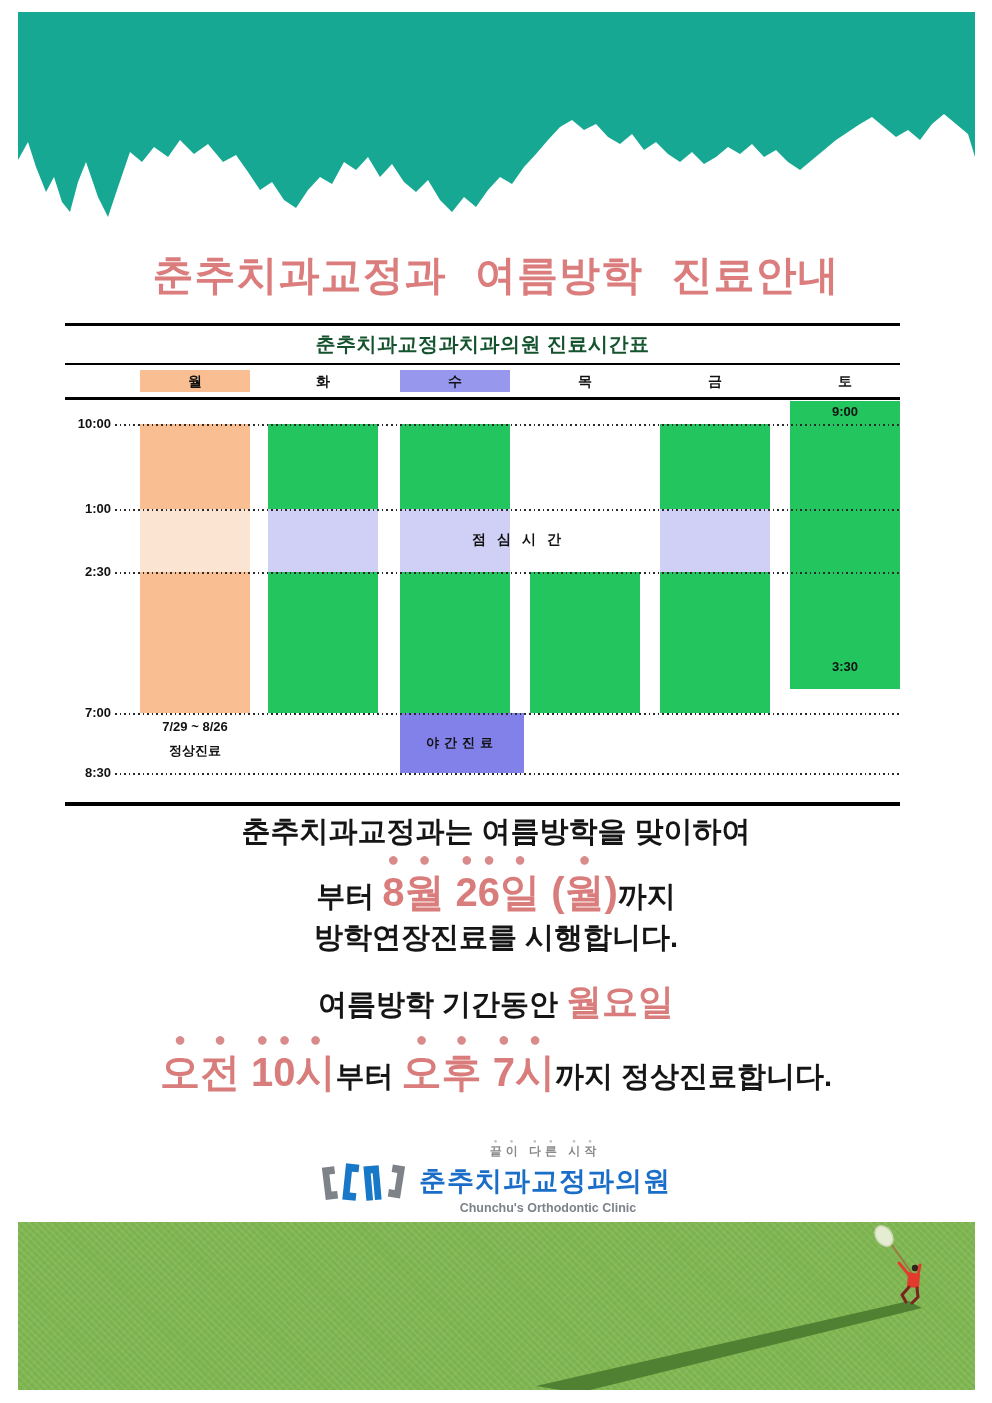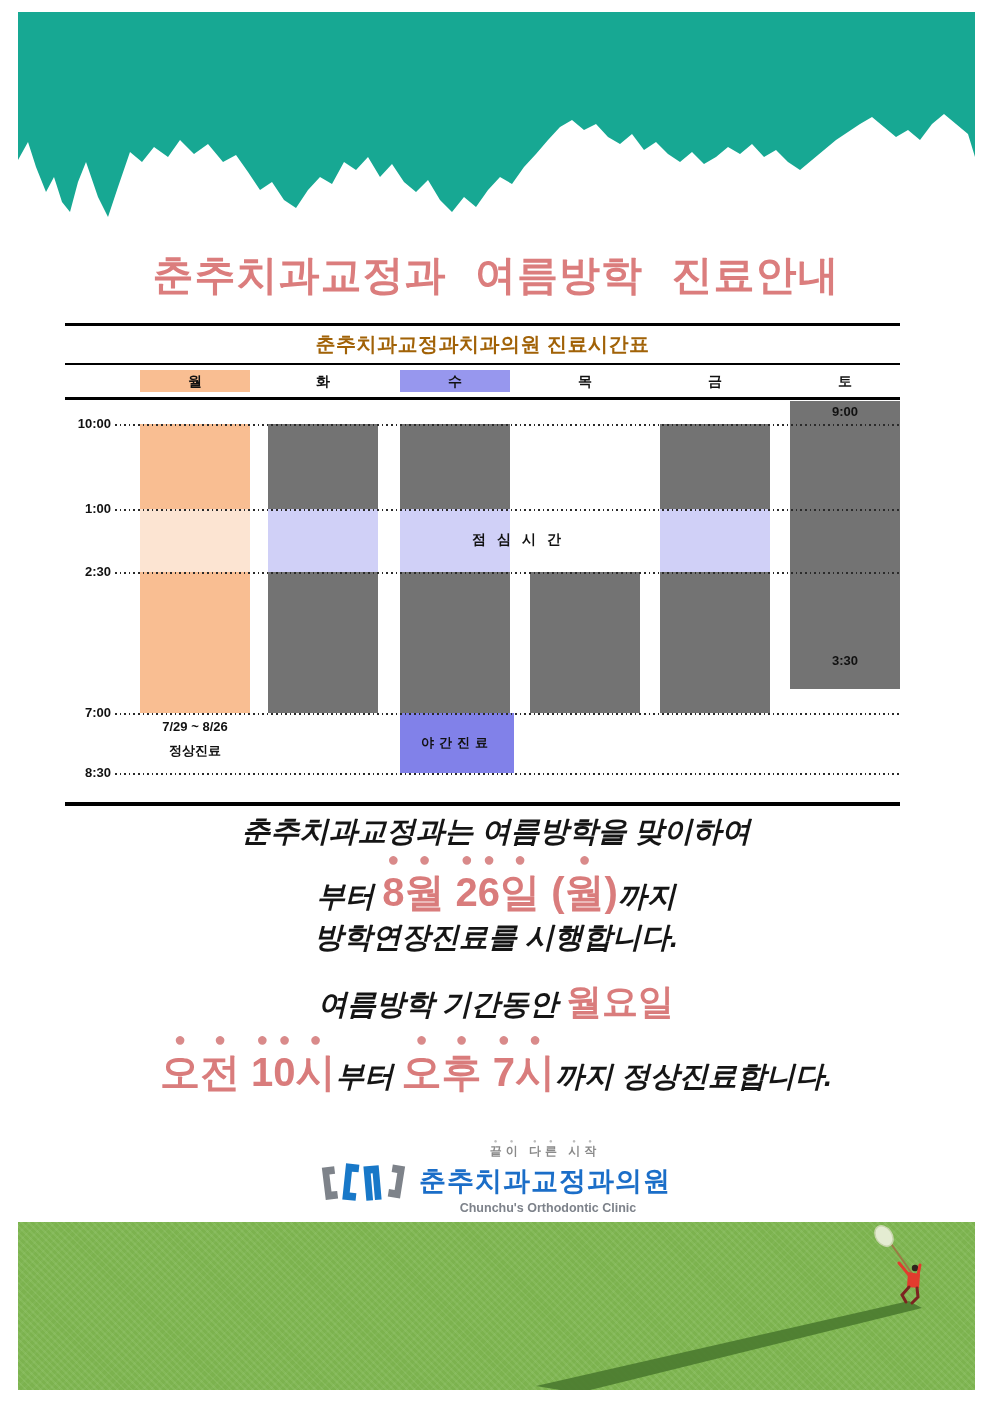--- a/index.html
+++ b/index.html
@@ -16,21 +16,21 @@
   .main-title {
     position:absolute; left:0; right:0; top:248px; margin:0;
     text-align:center; font-size:41px; font-weight:800; letter-spacing:1px;
     word-spacing:16px; color:#db7d7d;
   }
 
   
   .chart { position:absolute; left:65px; top:323px; width:835px; border-top:3px solid #000; }
   .chart-title {
     height:37px; line-height:37px; text-align:center;
-    font-size:20px; font-weight:800; color:#a16207; border-bottom:2px solid #000;
+    font-size:20px; font-weight:800; color:#14532d; border-bottom:2px solid #000;
     letter-spacing:0.5px;
   }
   .day-header { position:relative; height:32px; border-bottom:3px solid #000; }
   .day {
     position:absolute; top:5px; height:22px; line-height:22px; width:110px;
     text-align:center; font-size:14px; font-weight:700; color:#111;
   }
   .day.c0 { left:75px;  background:#f9be92; }
   .day.c1 { left:203px; }
   .day.c2 { left:335px; background:#9797ee; }
@@ -46,63 +46,63 @@
   }
   .gl0 { top:24px; } .gl1 { top:109px; } .gl2 { top:172px; } .gl3 { top:313px; } .gl4 { top:373px; }
 
   .time-label {
     position:absolute; left:0; width:46px; text-align:right;
     font-size:13px; font-weight:700; color:#111; z-index:6;
   }
   .tl0 { top:16px; } .tl1 { top:101px; } .tl2 { top:164px;text-align:right; } .tl3 { top:305px; } .tl4 { top:365px; }
 
   .bar { position:absolute; width:110px; z-index:1; }
-  .bar.purple { background:#737373; }
+  .bar.purple { background:#22c55e; }
   .bar.orange { background:#f9be92; }
   .bar.mon { left:75px;  top:24px;  height:289px; }
   .bar.tue { left:203px; top:24px;  height:289px; }
   .bar.wed { left:335px; top:24px;  height:349px; }
   .bar.thu { left:465px; top:172px; height:141px; }
   .bar.fri { left:595px; top:24px;  height:289px; }
   .bar.sat { left:725px; top:1px;   height:288px; }
 
   .lunch-overlay { position:absolute; left:0; top:85px; width:110px; height:63px; }
   .bar.orange .lunch-overlay { background:#fce4d2; }
   .bar.purple .lunch-overlay { background:#d0d0f7; }
 
   .night-overlay {
-    position:absolute; left:0; top:289px; width:114px; height:60px; background:#8181e9;
+    position:absolute; left:0; top:289px; width:124px; height:60px; background:#8181e9;
     display:flex; align-items:center; justify-content:center;
   }
   .night-text { font-size:13px; font-weight:700; color:#111; letter-spacing:5px; white-space:nowrap; }
 
   .bar-label { position:absolute; left:0; width:110px; text-align:center; font-size:13px; font-weight:700; color:#111; z-index:6; }
   .sat-start { top:3px; }
-  .sat-end   { top:252px; }
+  .sat-end   { top:258px; }
 
   .lunch-text {
     position:absolute; left:387px; top:131px; width:140px; z-index:6;
     text-align:center; font-size:14px; font-weight:700; color:#111;
     letter-spacing:11px; white-space:nowrap;
   }
 
   .mon-note { position:absolute; left:75px; width:110px; text-align:center; font-size:13px; font-weight:700; color:#111; z-index:6; }
   .mn0 { top:319px; } .mn1 { top:342px; }
 
   
   .notice-line {
     position:absolute; left:0; right:0; display:flex; justify-content:center;
     align-items:baseline; white-space:pre; color:#151515; font-weight:800;
   }
   .nl1 { top:812px;  font-size:29px; }
   .nl2 { top:848px; }
   .nl3 { top:918px;  font-size:29px; }
   .nl4 { top:978px;  font-size:29px; }
   .nl5 { top:1028px; }
-  .blk { font-size:29px; color:#151515; font-weight:800;font-style:italic; }
+  .blk { font-size:29px; color:#151515; font-weight:800; }
   .em {
     color:#d97c7c; font-weight:800; font-size:40px;
     -webkit-text-emphasis:filled circle #d98a8a; text-emphasis:filled circle #d98a8a;
     -webkit-text-emphasis-position:over right; text-emphasis-position:over right;
   }
   .em.noDots { -webkit-text-emphasis:none; text-emphasis:none; font-size:36px; }
 
   
   .logo-block {
     position:absolute; left:0; right:0; top:1138px;

